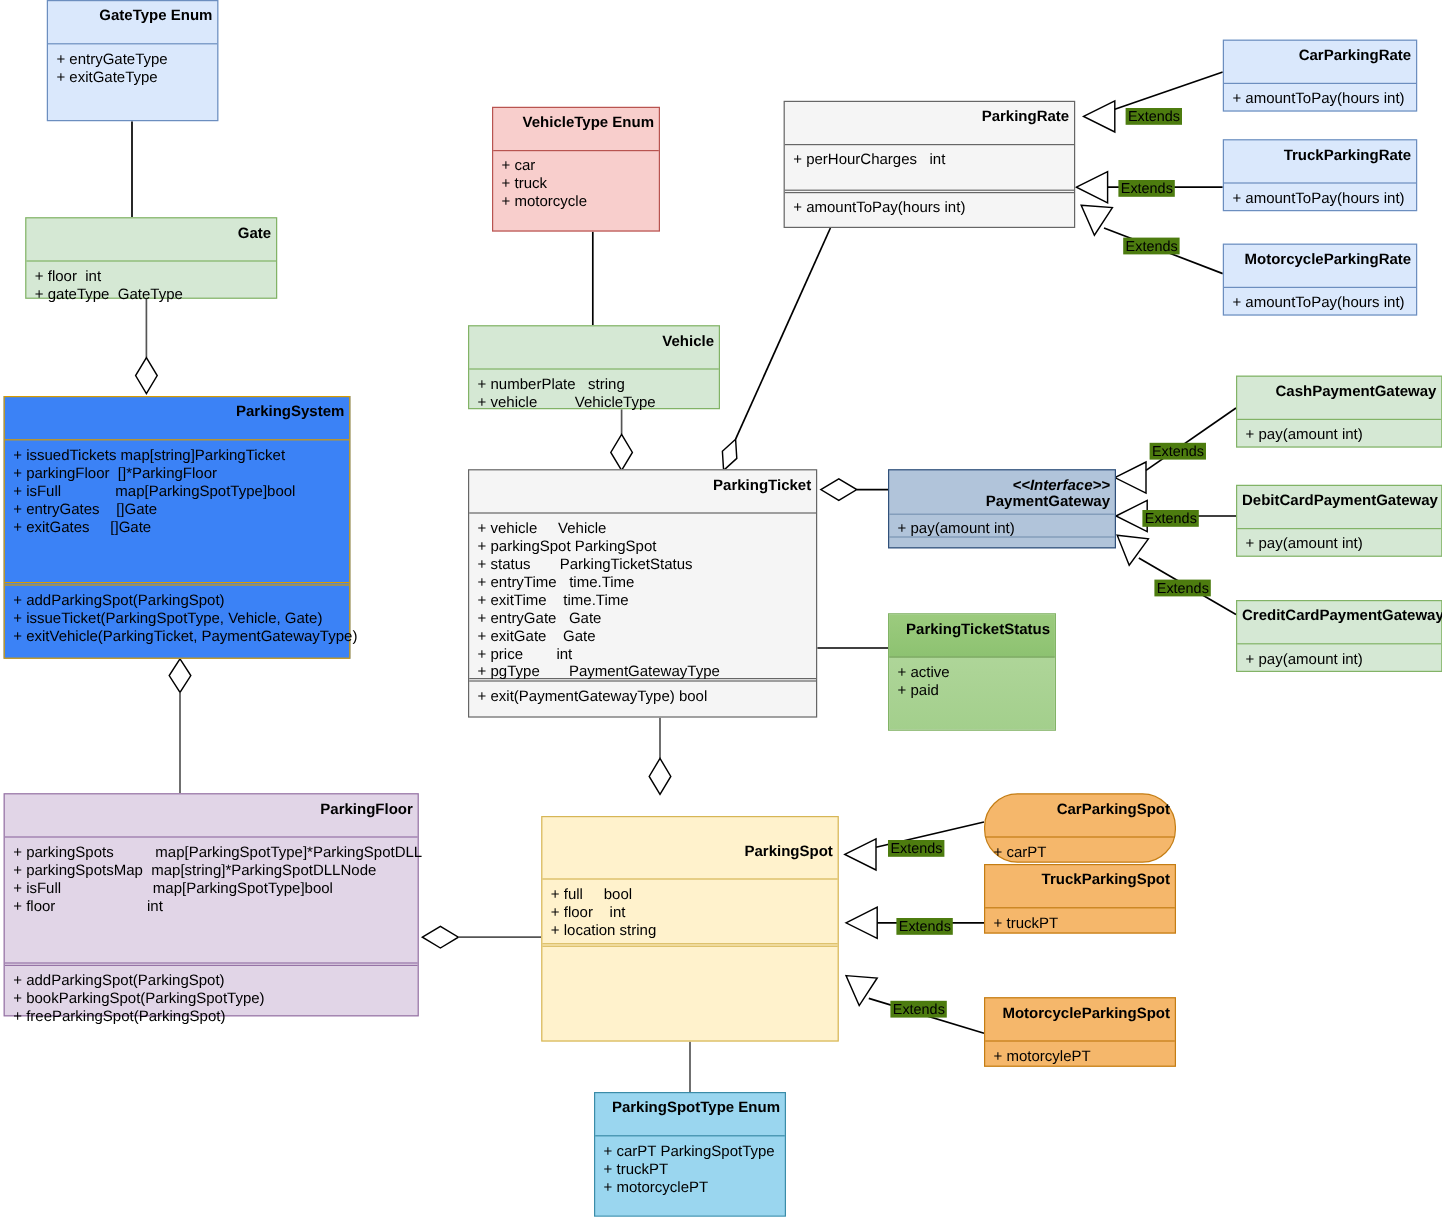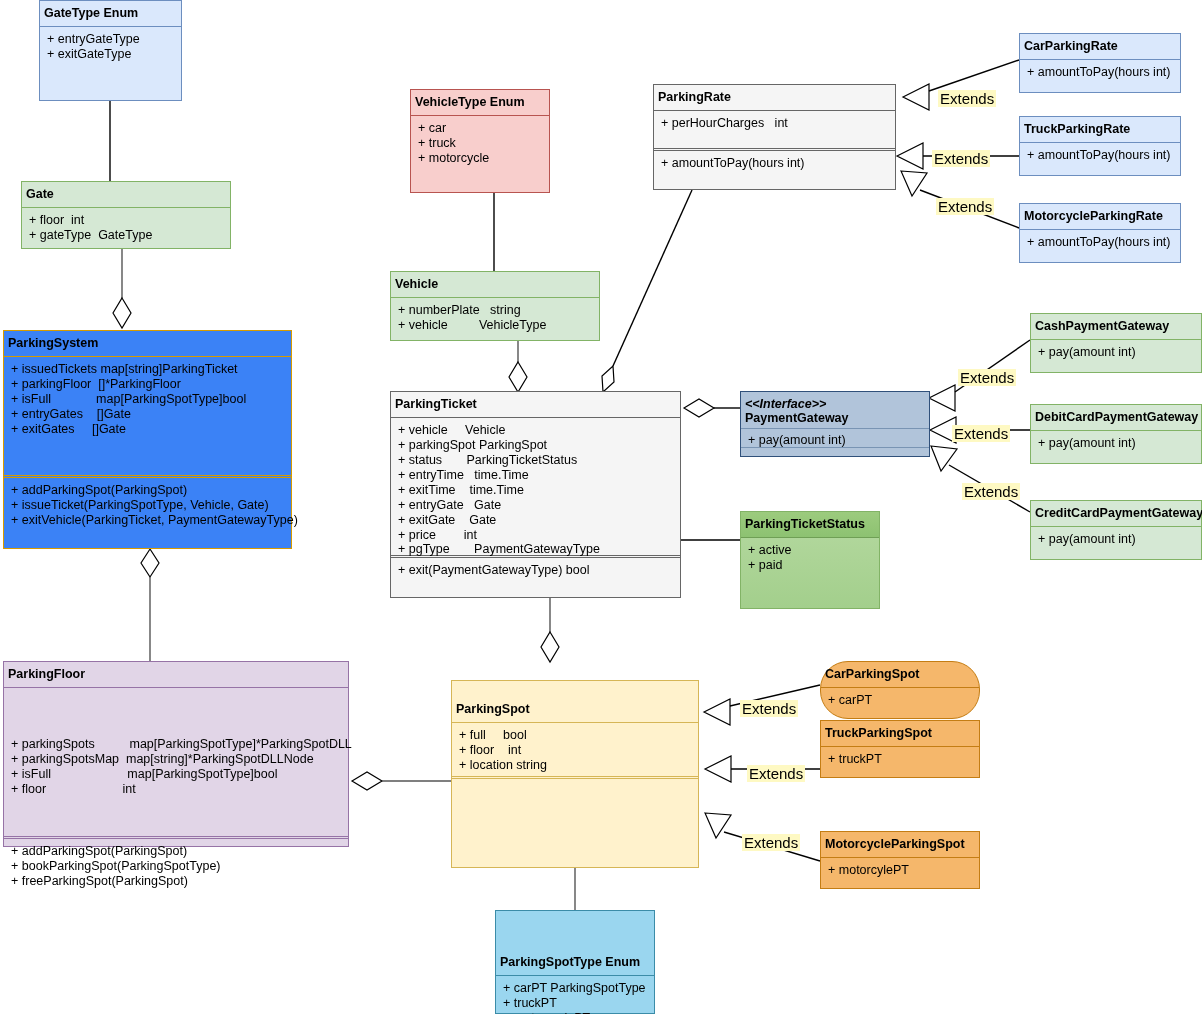--- a/index.html
+++ b/index.html
@@ -1,28 +1,28 @@
 <!DOCTYPE html>
 <html><head>
 <meta charset="utf-8">
 <style>
   html,body{margin:0;padding:0;background:#ffffff;}
   body{width:1202px;height:1014px;position:relative;overflow:hidden;
        font-family:"Liberation Sans",sans-serif;}
   #canvas{position:absolute;left:0;top:0;width:1202px;height:1014px;}
   svg.edges{position:absolute;left:0;top:0;width:1202px;height:1014px;pointer-events:none;}
   .node{position:absolute;box-sizing:border-box;border:1px solid #666;}
-  .node .hdr{box-sizing:border-box;text-align:left;font-weight:bold;font-size:12.5px;
-             color:#000;padding:5px 4px 6px;line-height:1.15;}
+  .node .hdr{box-sizing:border-box;text-align:right;font-weight:bold;font-size:12.5px;
+             color:#000;padding:5px 4px 16px;line-height:1.15;}
   .node .sec{box-sizing:border-box;padding:5px 7px 5px 7px;font-size:12.5px;line-height:1.19;color:#000;}
   .node .sec div{white-space:pre;}
   .divider{height:0;border-top:1px solid #666;}
   .divider2{height:3px;border-top:1px solid #666;border-bottom:1px solid #666;box-sizing:border-box;}
   .iface{font-style:italic;font-weight:bold;display:block;font-size:12.5px;}
-  .edgelabel{position:absolute;font-size:15px;color:#000;background:#fef9c3;padding:0 2px;
+  .edgelabel{position:absolute;font-size:12px;color:#000;background:#4d7c0f;padding:0 2px;
              white-space:nowrap;}
   
   .p-blue   {background:#dae8fc;border-color:#6c8ebf;}
   .p-blue .hdr{border-bottom:1px solid #6c8ebf;}
   .p-green  {background:#d5e8d4;border-color:#82b366;}
   .p-green .hdr{border-bottom:1px solid #82b366;}
   .p-red    {background:#f8cecc;border-color:#b85450;}
   .p-red .hdr{border-bottom:1px solid #b85450;}
   .p-orange {background:#3b82f6;border-color:#d79b00;}
   .p-orange .hdr{border-bottom:1px solid #d79b00;}
@@ -36,21 +36,21 @@
   .p-gray   {background:#f5f5f5;border-color:#666666;}
   .p-gray .hdr{border-bottom:1px solid #666;}
   .p-steel  {background:#b1c4da;border-color:#30507a;}
   .p-steel .hdr{border-bottom:1px solid #7994b3;}
   .p-steel .divider{border-top-color:#7994b3;}
   .p-orange2{background:#f5b76b;border-color:#c47d14;}
   .p-orange2 .hdr{border-bottom:1px solid #c47d14;}
   .p-gradgreen{background:linear-gradient(to bottom,#b5d9a0,#a3cf8c);border-color:#82b366;}
   .p-gradgreen .hdr{background:linear-gradient(to bottom,#9ccb7e,#8dc271);border-bottom:1px solid #6f9f55;}
   .p-cyan{background:#9ad6ef;border-color:#3b8ca8;}
-  .p-cyan .hdr{border-bottom:1px solid #3b8ca8;margin-top:39px;}
+  .p-cyan .hdr{border-bottom:1px solid #3b8ca8;}
 </style>
 </head>
 <body>
 
 <div id="canvas">
 
   <svg class="edges" viewBox="0 0 1202 1014">
     <g stroke="#000" stroke-width="1.4" fill="none">
 
       <line x1="110" y1="101" x2="110" y2="181"></line>
@@ -139,21 +139,21 @@
     <div class="divider2"></div>
     <div class="sec">
         <div>+ addParkingSpot(ParkingSpot)</div>
         <div>+ issueTicket(ParkingSpotType, Vehicle, Gate)</div>
         <div>+ exitVehicle(ParkingTicket, PaymentGatewayType)</div>
       </div>
   </div>
 
   <div class="node p-purple" style="left:3px;top:661px;width:346px;height:186px;">
     <div class="hdr">ParkingFloor</div>
-    <div class="sec" style="height:104px;margin-top:44px;">
+    <div class="sec" style="height:104px;">
         <div>+ parkingSpots          map[ParkingSpotType]*ParkingSpotDLL</div>
         <div>+ parkingSpotsMap  map[string]*ParkingSpotDLLNode</div>
         <div>+ isFull                      map[ParkingSpotType]bool</div>
         <div>+ floor                      int</div>
       </div>
     <div class="divider2"></div>
     <div class="sec">
         <div>+ addParkingSpot(ParkingSpot)</div>
         <div>+ bookParkingSpot(ParkingSpotType)</div>
         <div>+ freeParkingSpot(ParkingSpot)</div>

